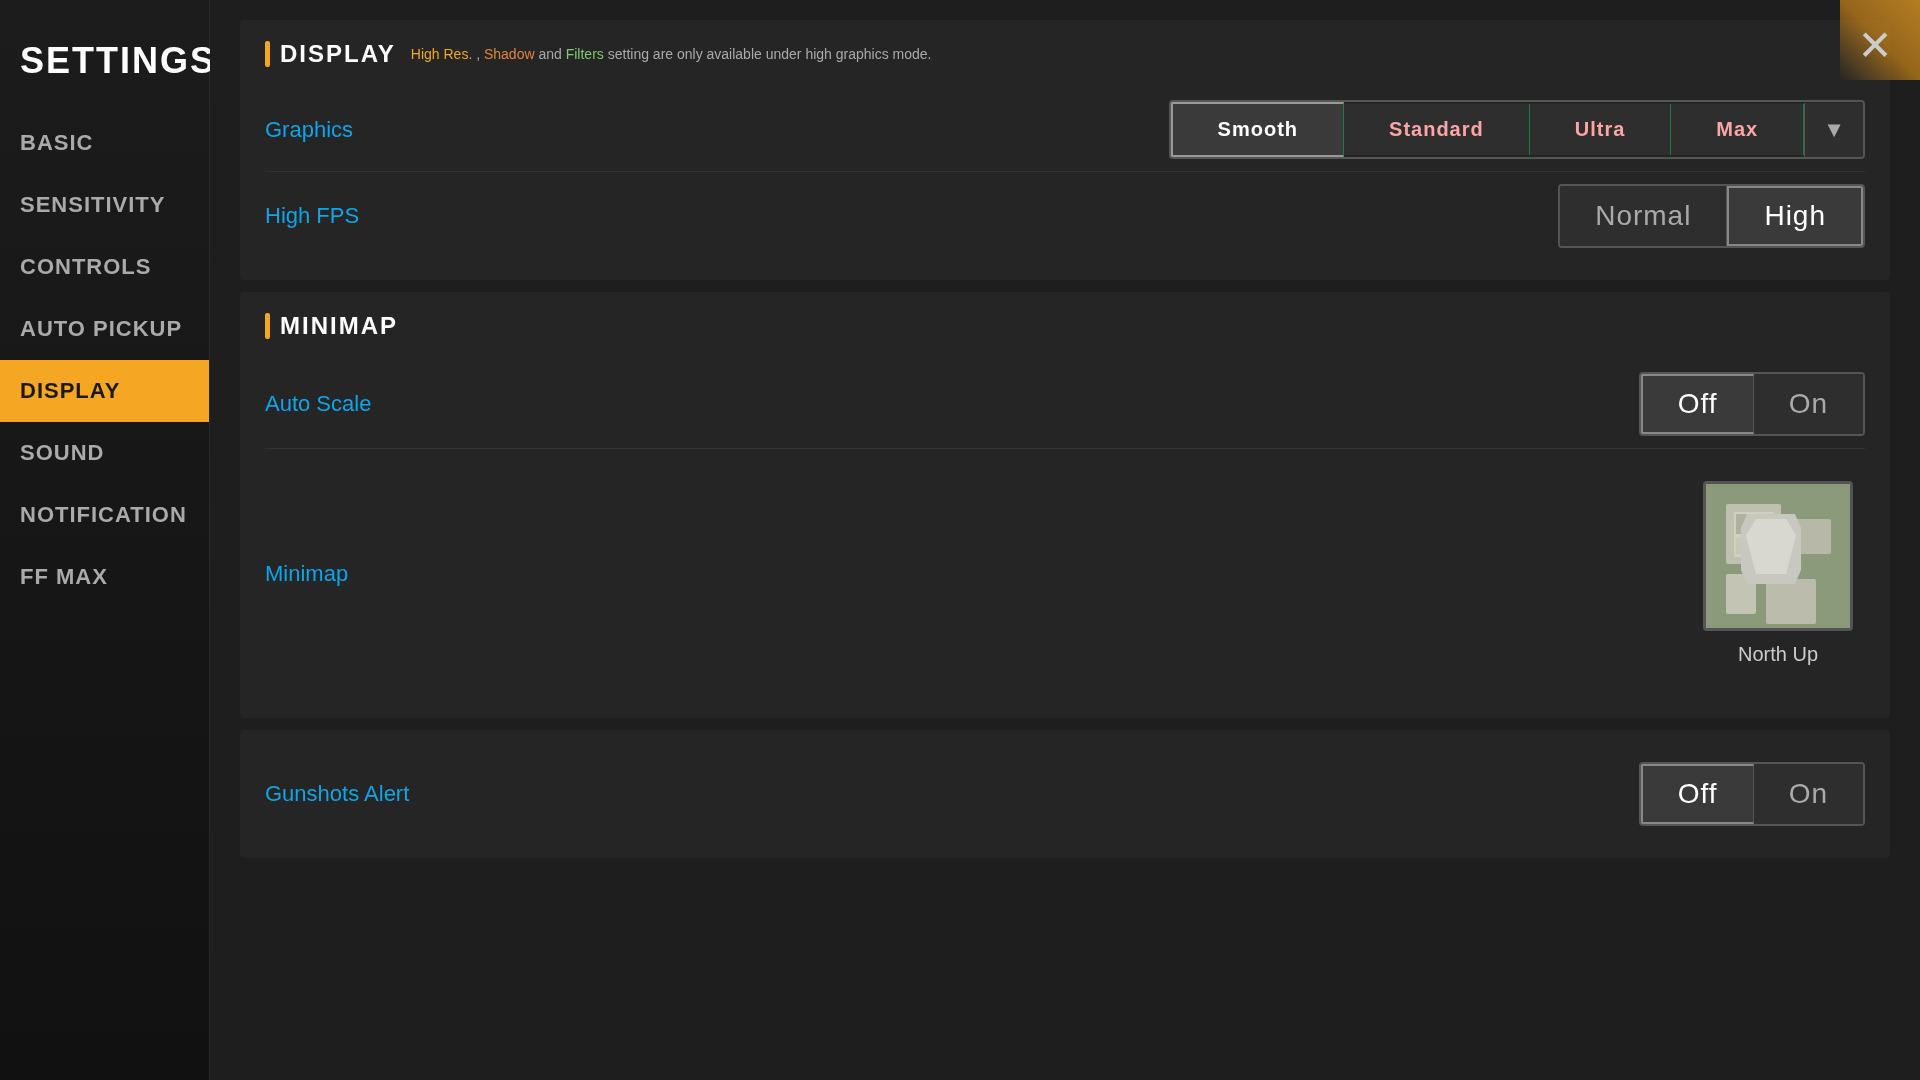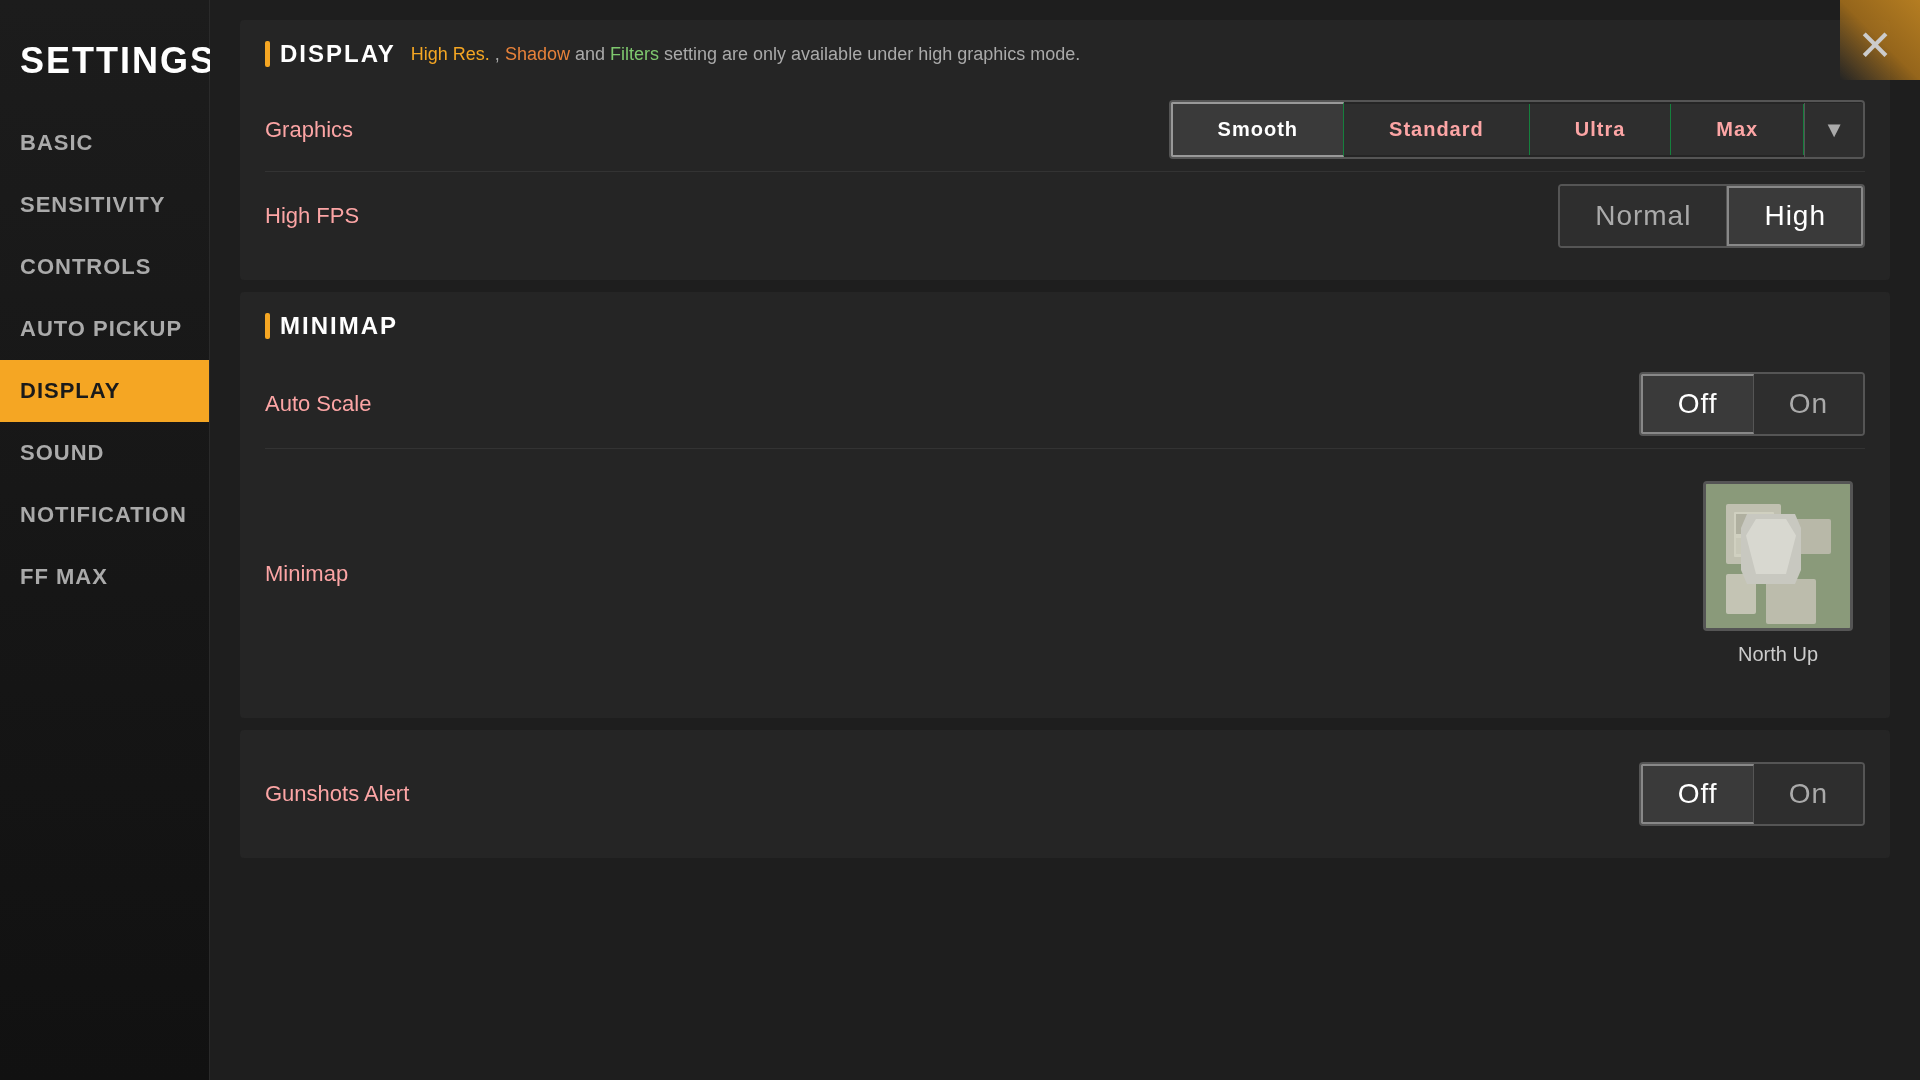--- a/index.html
+++ b/index.html
@@ -96,21 +96,21 @@
     }
 
     .section-title {
       color: #ffffff;
       font-size: 24px;
       font-weight: 700;
       letter-spacing: 2px;
     }
 
     .section-subtitle {
-      font-size: 18px;
+      font-size: 14px;
       font-weight: 400;
       margin-left: 5px;
     }
 
     .subtitle-yellow { color: #f5a623; }
     .subtitle-orange { color: #e8823a; }
     .subtitle-green { color: #7ec86e; }
     .subtitle-white { color: #aaaaaa; }
 
     
@@ -120,21 +120,21 @@
       justify-content: space-between;
       padding: 12px 0;
       border-bottom: 1px solid #333;
     }
 
     .setting-row:last-child {
       border-bottom: none;
     }
 
     .setting-label {
-      color: #fca5a5;
+      color: #0ea5e9;
       font-size: 22px;
       font-weight: 500;
     }
 
     
     .toggle-group {
       display: flex;
       border: 2px solid #555;
       border-radius: 4px;
       overflow: hidden;

